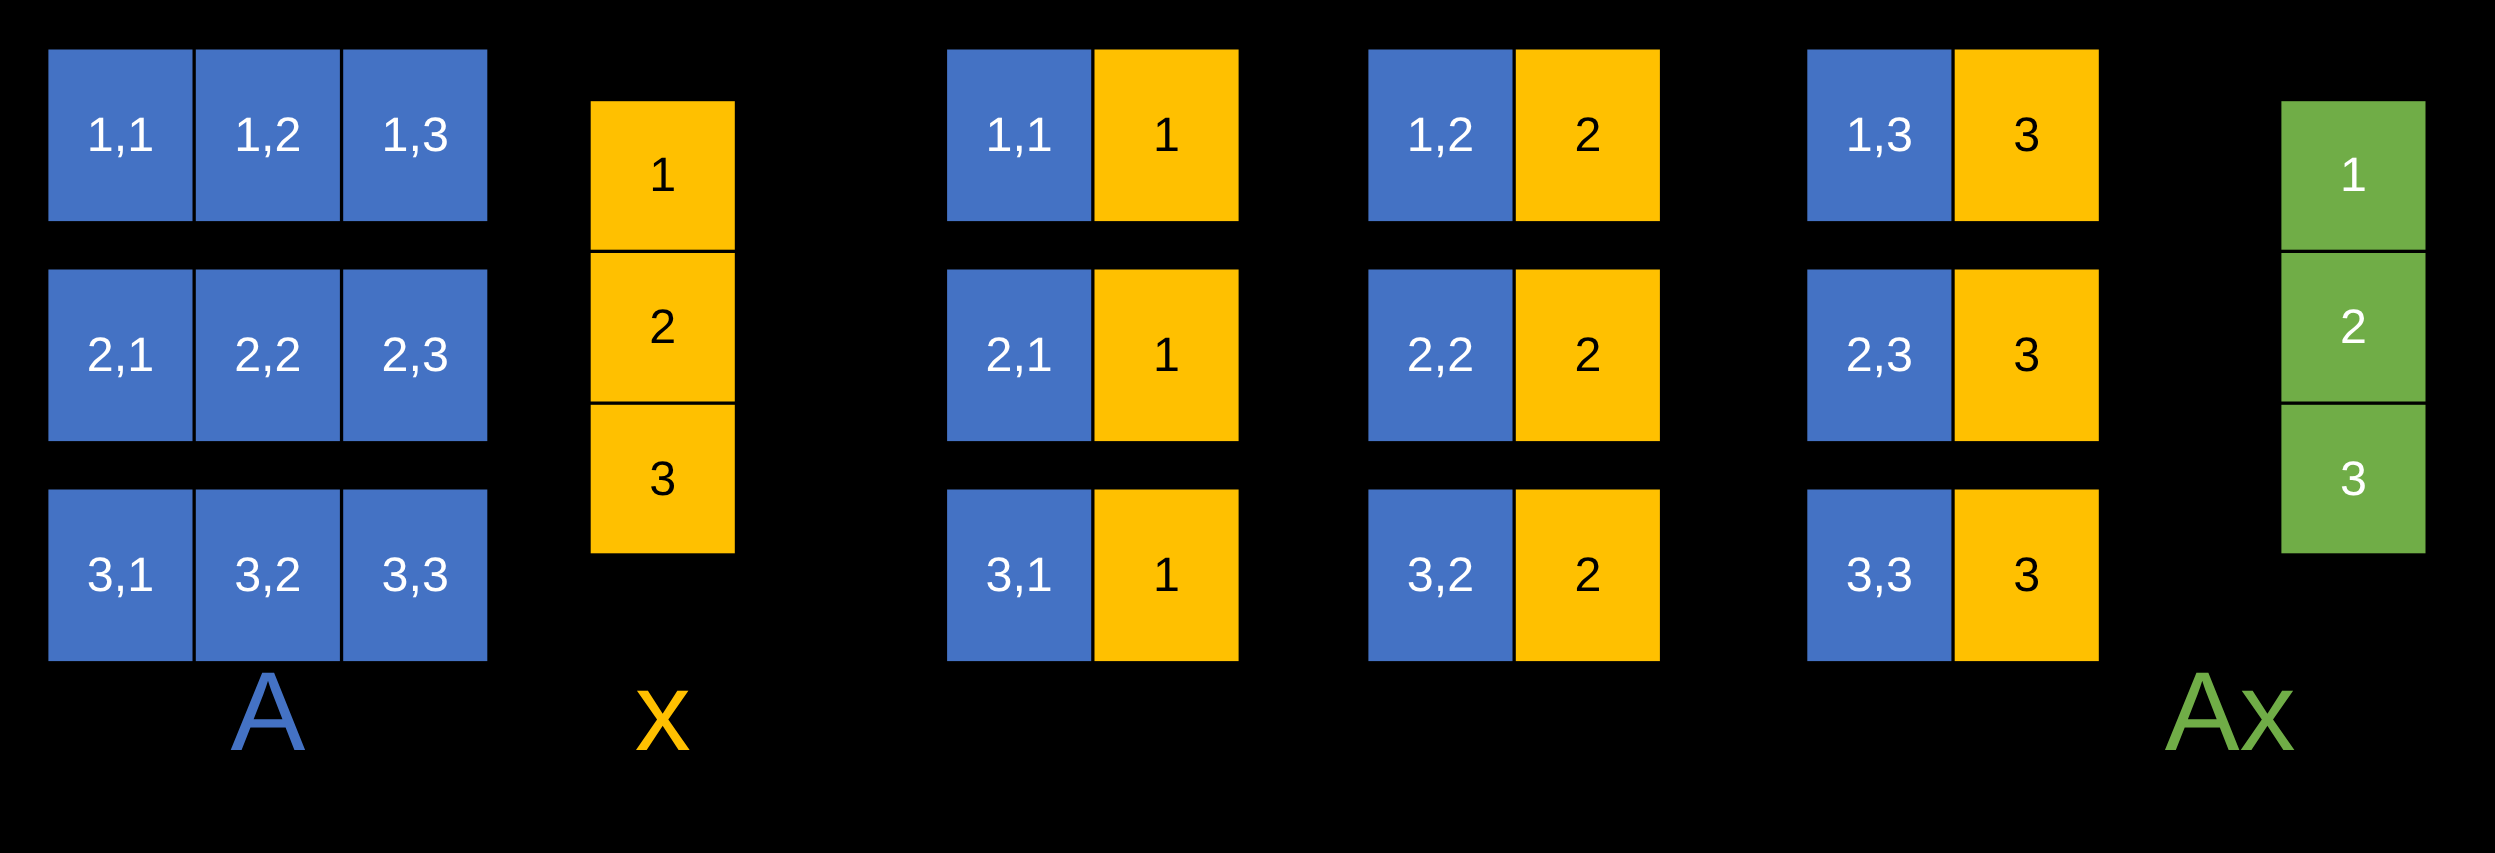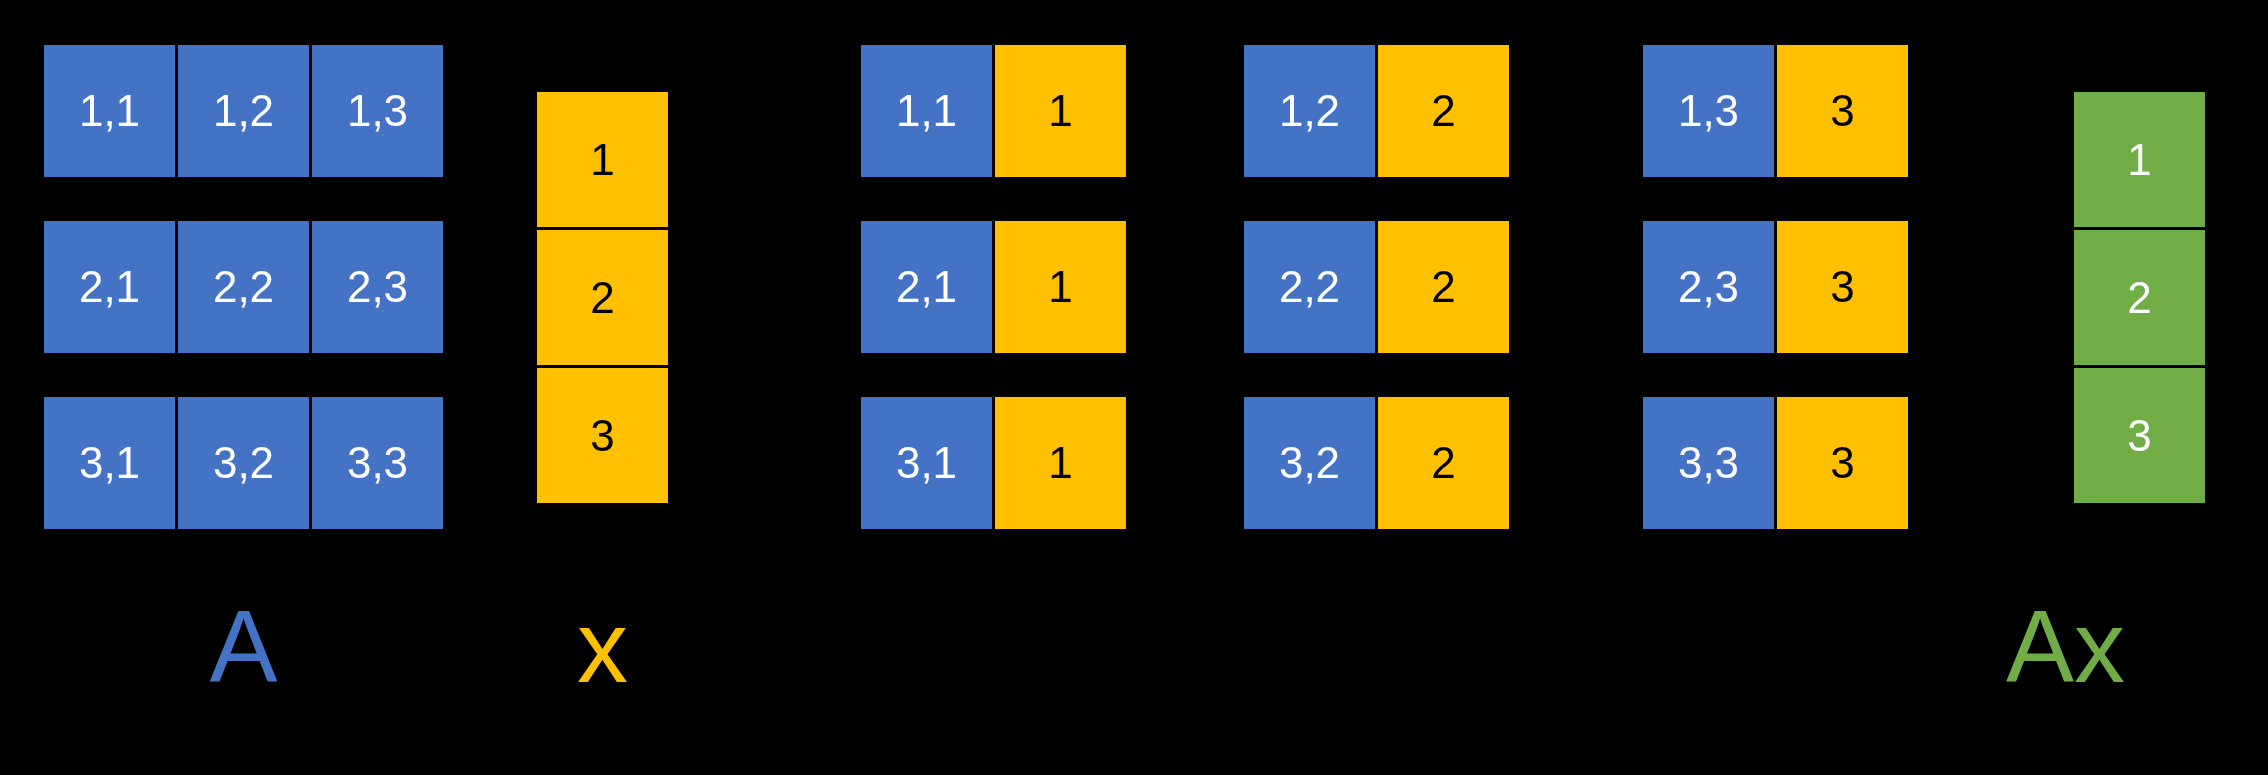--- a/index.html
+++ b/index.html
@@ -7,21 +7,21 @@
     width: 2268px;
     height: 775px;
     position: relative;
     overflow: hidden;
     background: var(--background, #000000);
     font-family: "Liberation Sans", sans-serif;
   }
   .cell {
     box-sizing: border-box;
     width: 131px;
-    height: 132px;
+    height: 156px;
     display: flex;
     align-items: center;
     justify-content: center;
     font-size: 44px;
     line-height: 1;
   }
   .vcell { height: 135px; }
   .cell-blue  { background: var(--matrix-blue, #4472C4);  color: #ffffff; }
   .cell-gold  { background: var(--vector-gold, #FFC000);  color: #000000; }
   .cell-green { background: var(--result-green, #70AD47); color: #ffffff; }
@@ -51,21 +51,21 @@
   .lbl {
     position: absolute;
     top: 592px;
     height: 110px;
     line-height: 110px;
     text-align: center;
     font-size: 102px;
   }
   #label-a  { left: 44px;   width: 399px; color: var(--matrix-blue, #4472C4); }
   #label-x  { left: 537px;  width: 131px; color: var(--vector-gold, #FFC000); }
-  #label-ax { left: 2000px; width: 131px; color: var(--result-green, #70AD47); }
+  #label-ax { left: 1956px; width: 131px; color: var(--result-green, #70AD47); text-align: right; }
 </style>
 </head>
 <body style="--background: #000000; --matrix-blue: #4472C4; --vector-gold: #FFC000; --result-green: #70AD47;">
 
 <div id="matrix-a" class="grid3" style="left:44px">
   <div class="cell cell-blue">1,1</div>
   <div class="cell cell-blue">1,2</div>
   <div class="cell cell-blue">1,3</div>
   <div class="cell cell-blue">2,1</div>
   <div class="cell cell-blue">2,2</div>

